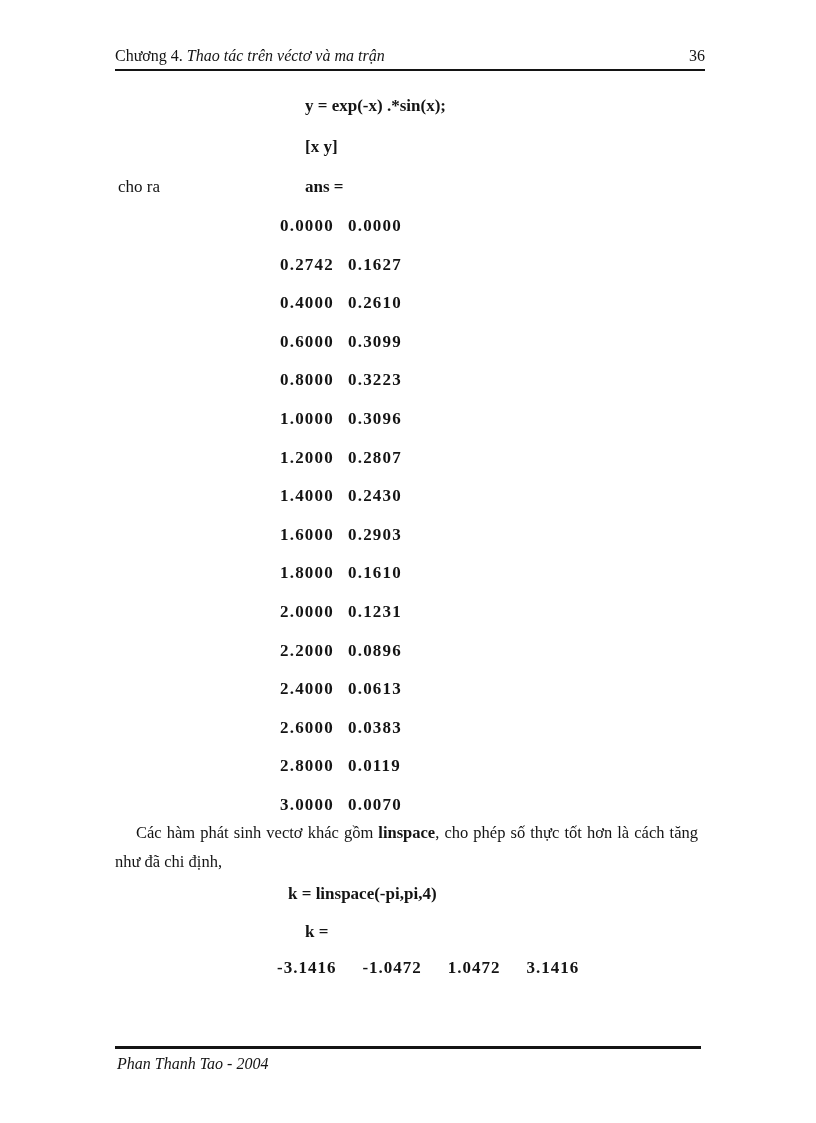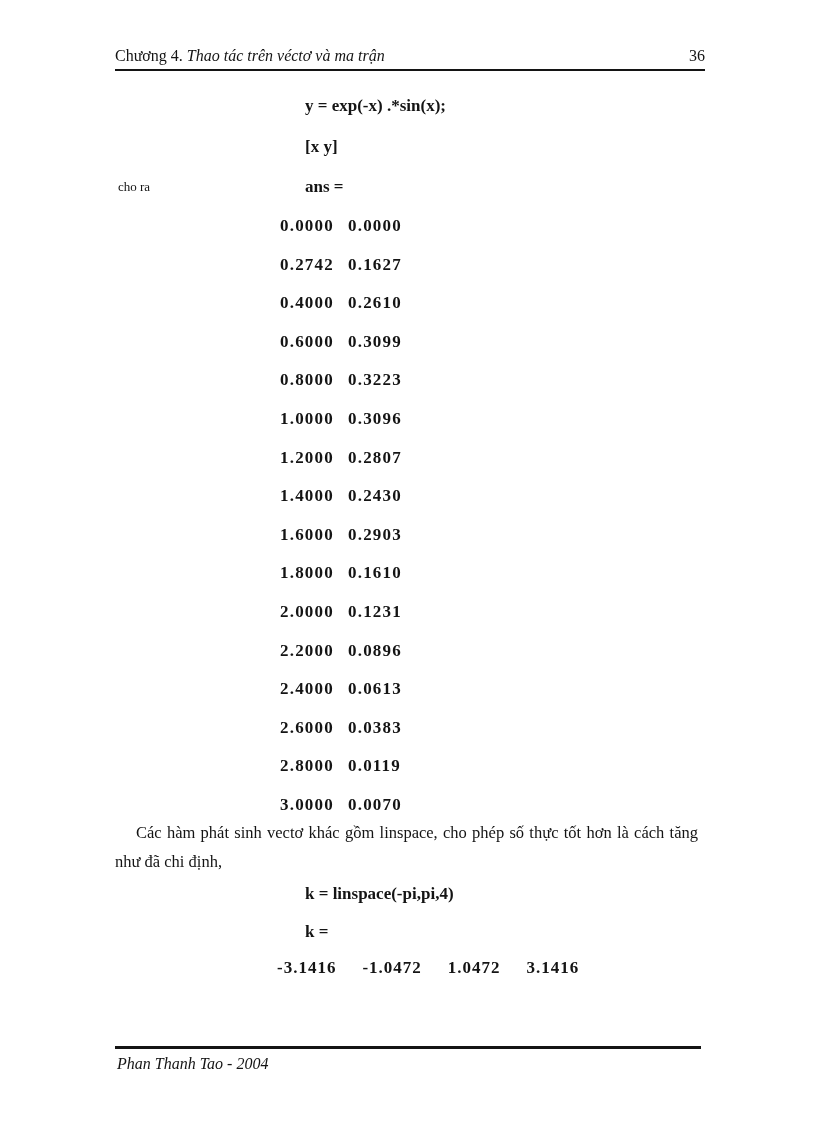--- a/index.html
+++ b/index.html
@@ -32,21 +32,21 @@
   .codeline {
     position: absolute;
     font-weight: bold;
     font-size: 17px;
     line-height: 20px;
     white-space: pre;
     margin-left: 42px;
   }
   .plain {
     position: absolute;
-    font-size: 13px;
+    font-size: 17px;
     line-height: 20px;
   }
   
   .vtable {
     position: absolute;
     left: 280px;
     top: 207px;
     font-weight: bold;
     font-size: 17px;
     letter-spacing: 1.2px;
@@ -57,21 +57,21 @@
   .para {
     position: absolute;
     left: 115px;
     top: 819px;
     width: 583px;
     font-size: 16.5px;
     line-height: 28.5px;
     text-align: justify;
     text-indent: 21px;
   }
-  .para .bold-term { font-weight: normal; }
+  .para .bold-term { font-weight: bold; }
   
   .result-row {
     position: absolute;
     left: 277px;
     top: 958px;
     font-weight: bold;
     font-size: 17px;
     letter-spacing: 1px;
     white-space: nowrap;
   }
@@ -125,21 +125,21 @@
     <div class="vrow"><span class="c1">2.0000</span><span class="c2">0.1231</span></div>
     <div class="vrow"><span class="c1">2.2000</span><span class="c2">0.0896</span></div>
     <div class="vrow"><span class="c1">2.4000</span><span class="c2">0.0613</span></div>
     <div class="vrow"><span class="c1">2.6000</span><span class="c2">0.0383</span></div>
     <div class="vrow"><span class="c1">2.8000</span><span class="c2">0.0119</span></div>
     <div class="vrow"><span class="c1">3.0000</span><span class="c2">0.0070</span></div>
   </div>
 
   <div class="para"><span>Các hàm phát sinh vectơ khác gồm </span><span class="bold-term">linspace</span><span>, cho phép số thực tốt hơn là cách tăng như đã chi định,</span></div>
 
-  <div class="codeline" style="left:263px; top:884px;">k = linspace(-pi,pi,4)</div>
+  <div class="codeline" style="left:246px; top:884px;">k = linspace(-pi,pi,4)</div>
   <div class="codeline" style="left:263px; top:922px;">k =</div>
 
   <div class="result-row">
     <span>-3.1416</span><span>-1.0472</span><span>1.0472</span><span>3.1416</span>
   </div>
 
   <div class="footer-rule"></div>
   <div class="footer-text">Phan Thanh Tao - 2004</div>
 
 </div>

